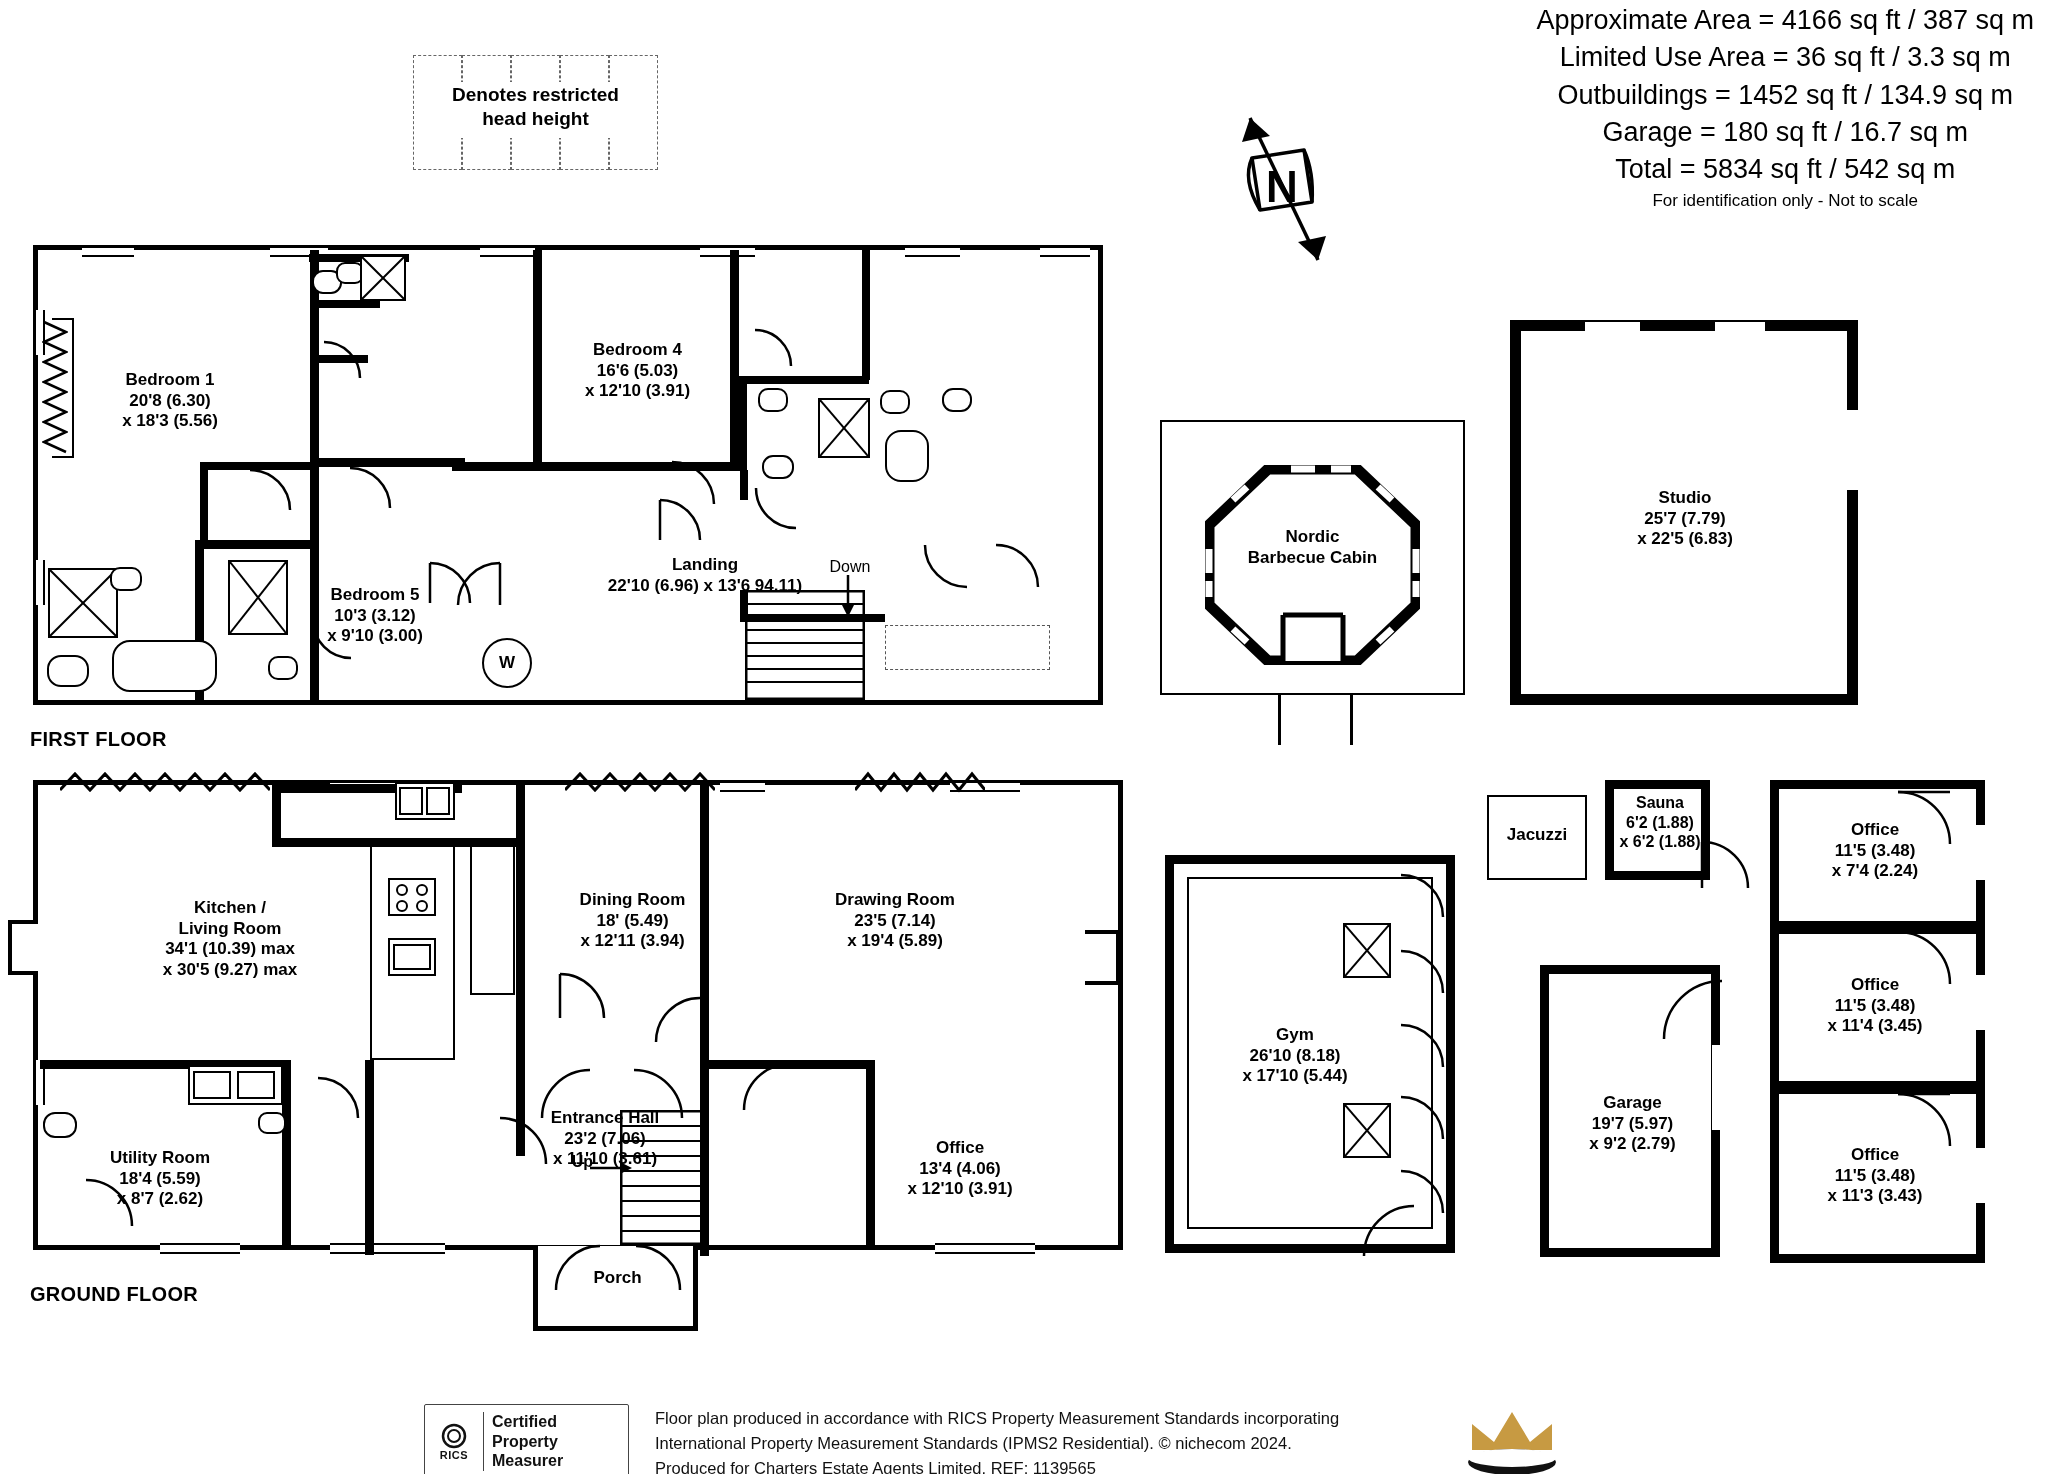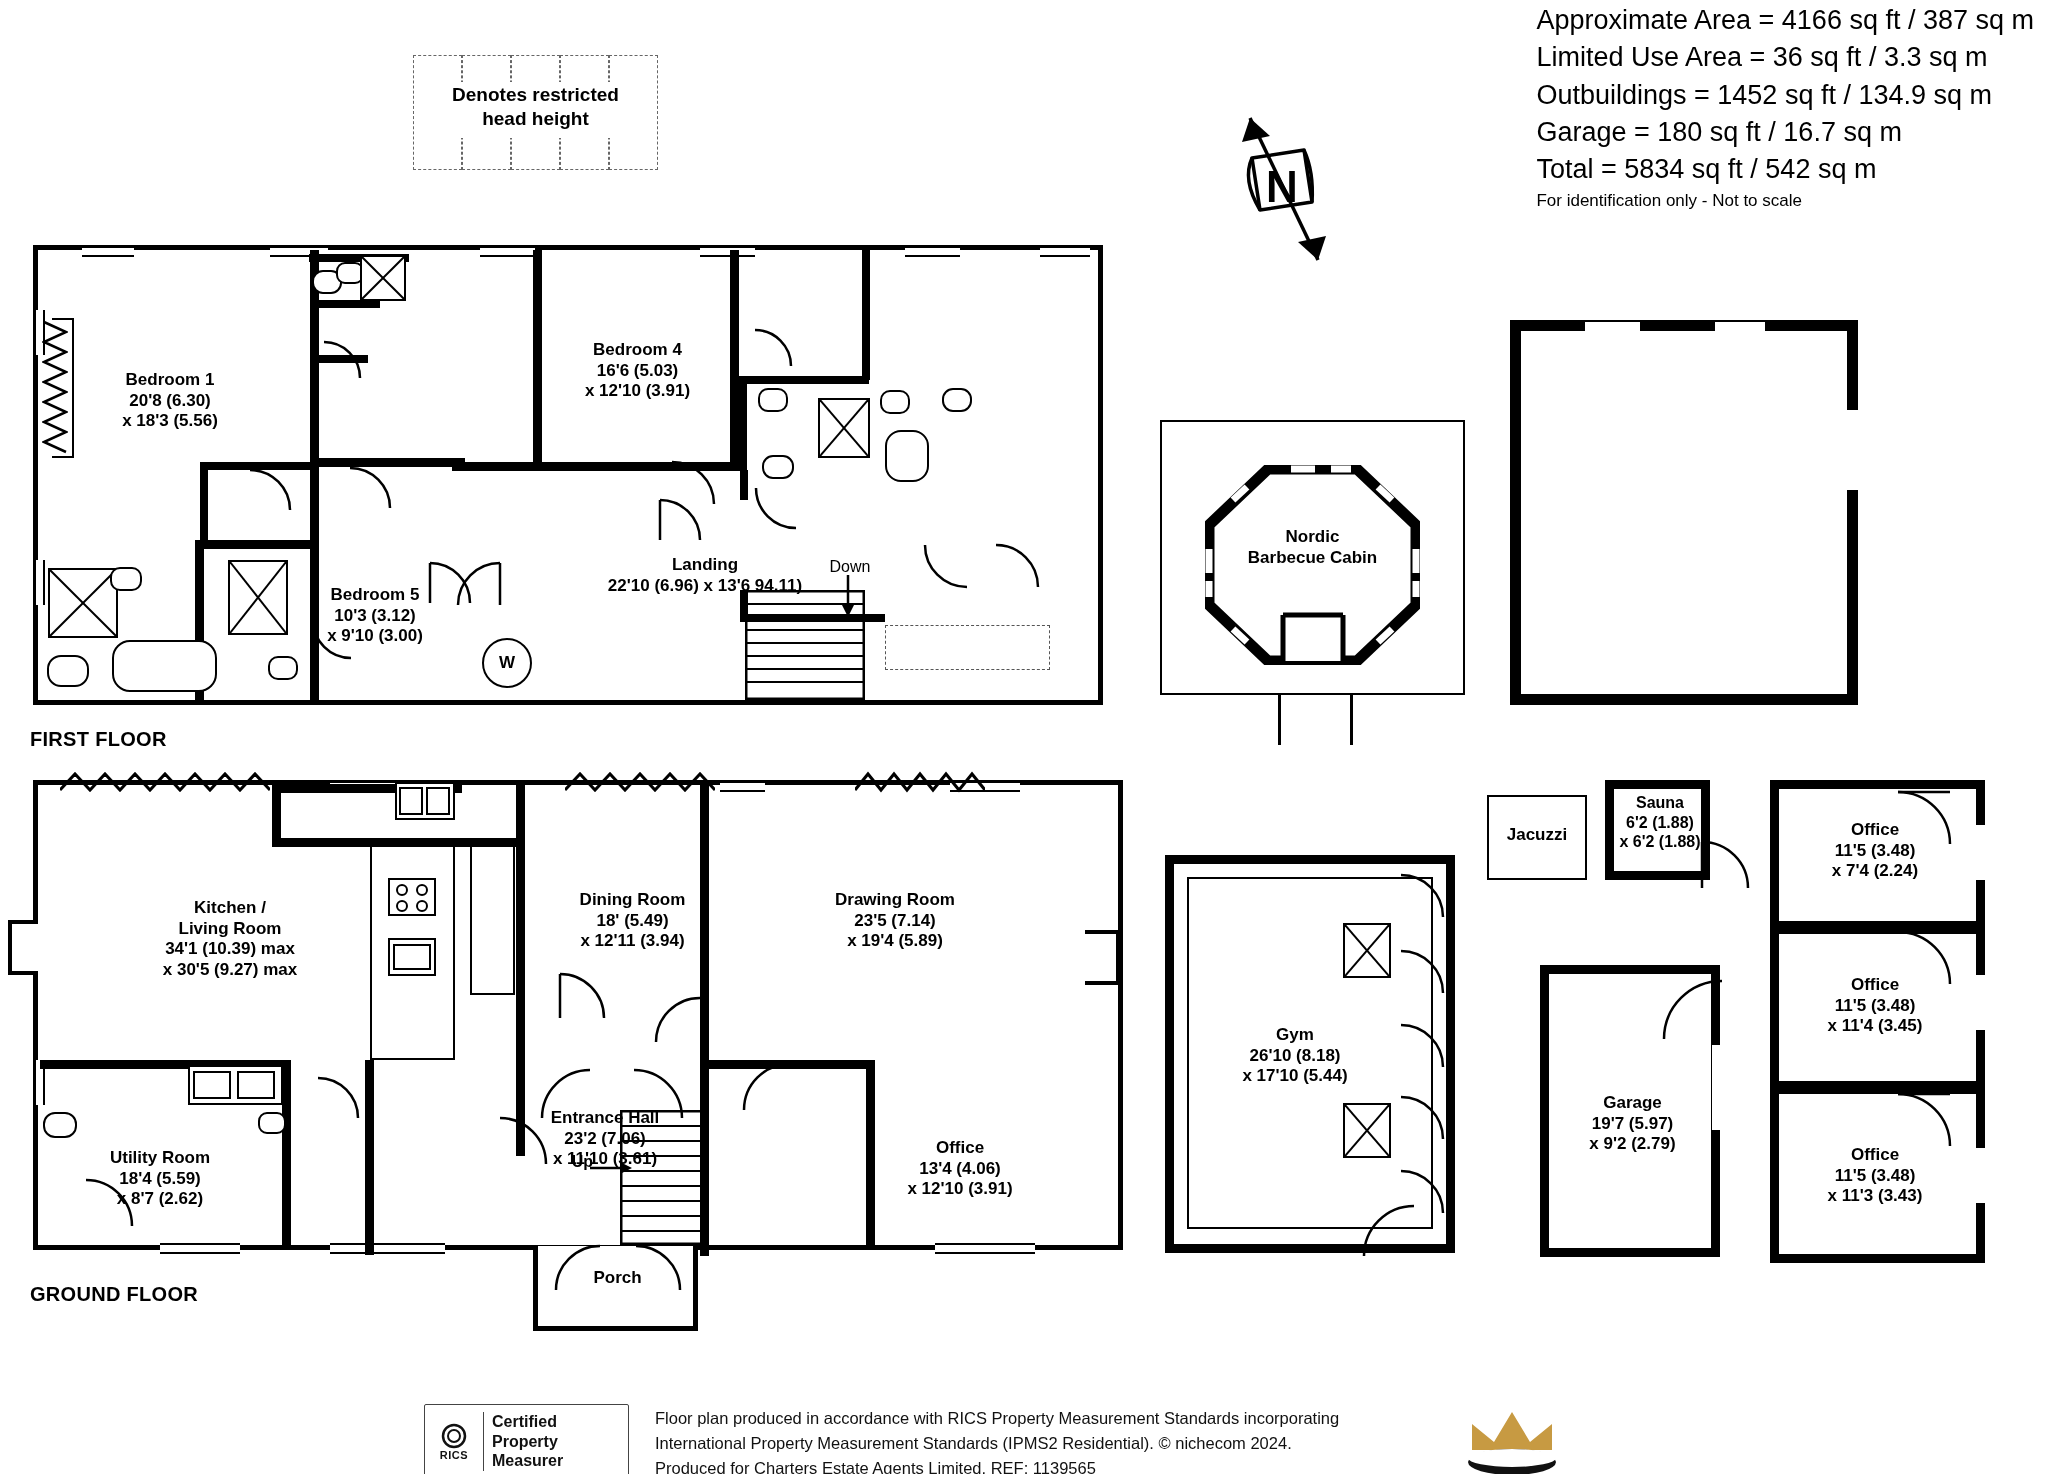--- a/index.html
+++ b/index.html
@@ -4,21 +4,21 @@
 <style>
   html,body{margin:0;padding:0;background:#ffffff;}
   body{width:2048px;height:1474px;position:relative;font-family:"Liberation Sans",sans-serif;color:#000;}
   .abs{position:absolute;}
   .lbl{position:absolute;text-align:center;font-size:17px;line-height:1.22;font-weight:bold;}
   .lbl .dim{font-weight:bold;}
   .wall{position:absolute;background:#000;}
   .room{position:absolute;border:5px solid #000;box-sizing:border-box;background:#fff;}
   .thin{position:absolute;border:2px solid #000;box-sizing:border-box;background:#fff;}
   .fixt{position:absolute;border:2px solid #000;box-sizing:border-box;background:#fff;}
-  .area-block{position:absolute;right:14px;top:2px;text-align:left;font-size:27px;line-height:1.38;}
+  .area-block{position:absolute;right:14px;top:2px;text-align:center;font-size:27px;line-height:1.38;}
   .area-block .small{font-size:17px;line-height:1.5;}
   .floor-title{position:absolute;font-weight:bold;font-size:20px;letter-spacing:.3px;}
   .restricted{position:absolute;text-align:center;font-weight:bold;font-size:19px;line-height:1.25;}
   .hatchbox{position:absolute;border:1.5px dashed #666;box-sizing:border-box;}
   .footer-text{position:absolute;font-size:16.5px;line-height:1.5;color:#111;}
   .rics{position:absolute;border:1.5px solid #444;box-sizing:border-box;border-radius:2px;display:flex;align-items:center;}
   .rics .lg{font-weight:bold;font-size:19px;padding:0 9px;color:#111;letter-spacing:.5px;}
   .rics .tx{font-size:16px;font-weight:bold;line-height:1.22;padding:0 10px 0 8px;border-left:1.5px solid #444;color:#111;}
   svg{display:block;}
 </style>
@@ -378,20 +378,25 @@
     <div>Nordic</div>
     <div>Barbecue Cabin</div>
   </div>
 </div>
 
 <div class="abs" style="left:1510px;top:320px;width:360px;height:400px;">
   <div class="room" style="left:0;top:0;width:348px;height:385px;border-width:11px;"></div>
   <div class="abs" style="left:75px;top:2px;width:55px;height:11px;background:#fff;"></div>
   <div class="abs" style="left:205px;top:2px;width:50px;height:11px;background:#fff;"></div>
   <div class="abs" style="left:337px;top:90px;width:11px;height:80px;background:#fff;"></div>
+  <div class="lbl" style="left:60px;top:168px;width:230px;">
+    <div>Studio</div>
+    <div class="dim">25'7 (7.79)</div>
+    <div class="dim">x 22'5 (6.83)</div>
+  </div>
 </div>
 
 <div class="abs" style="left:1487px;top:795px;width:100px;height:85px;">
   <div class="thin" style="left:0;top:0;width:100px;height:85px;"></div>
   <div class="lbl" style="left:0;top:30px;width:100px;">
     <div>Jacuzzi</div>
   </div>
 </div>
 
 <div class="abs" style="left:1605px;top:780px;width:135px;height:115px;">

